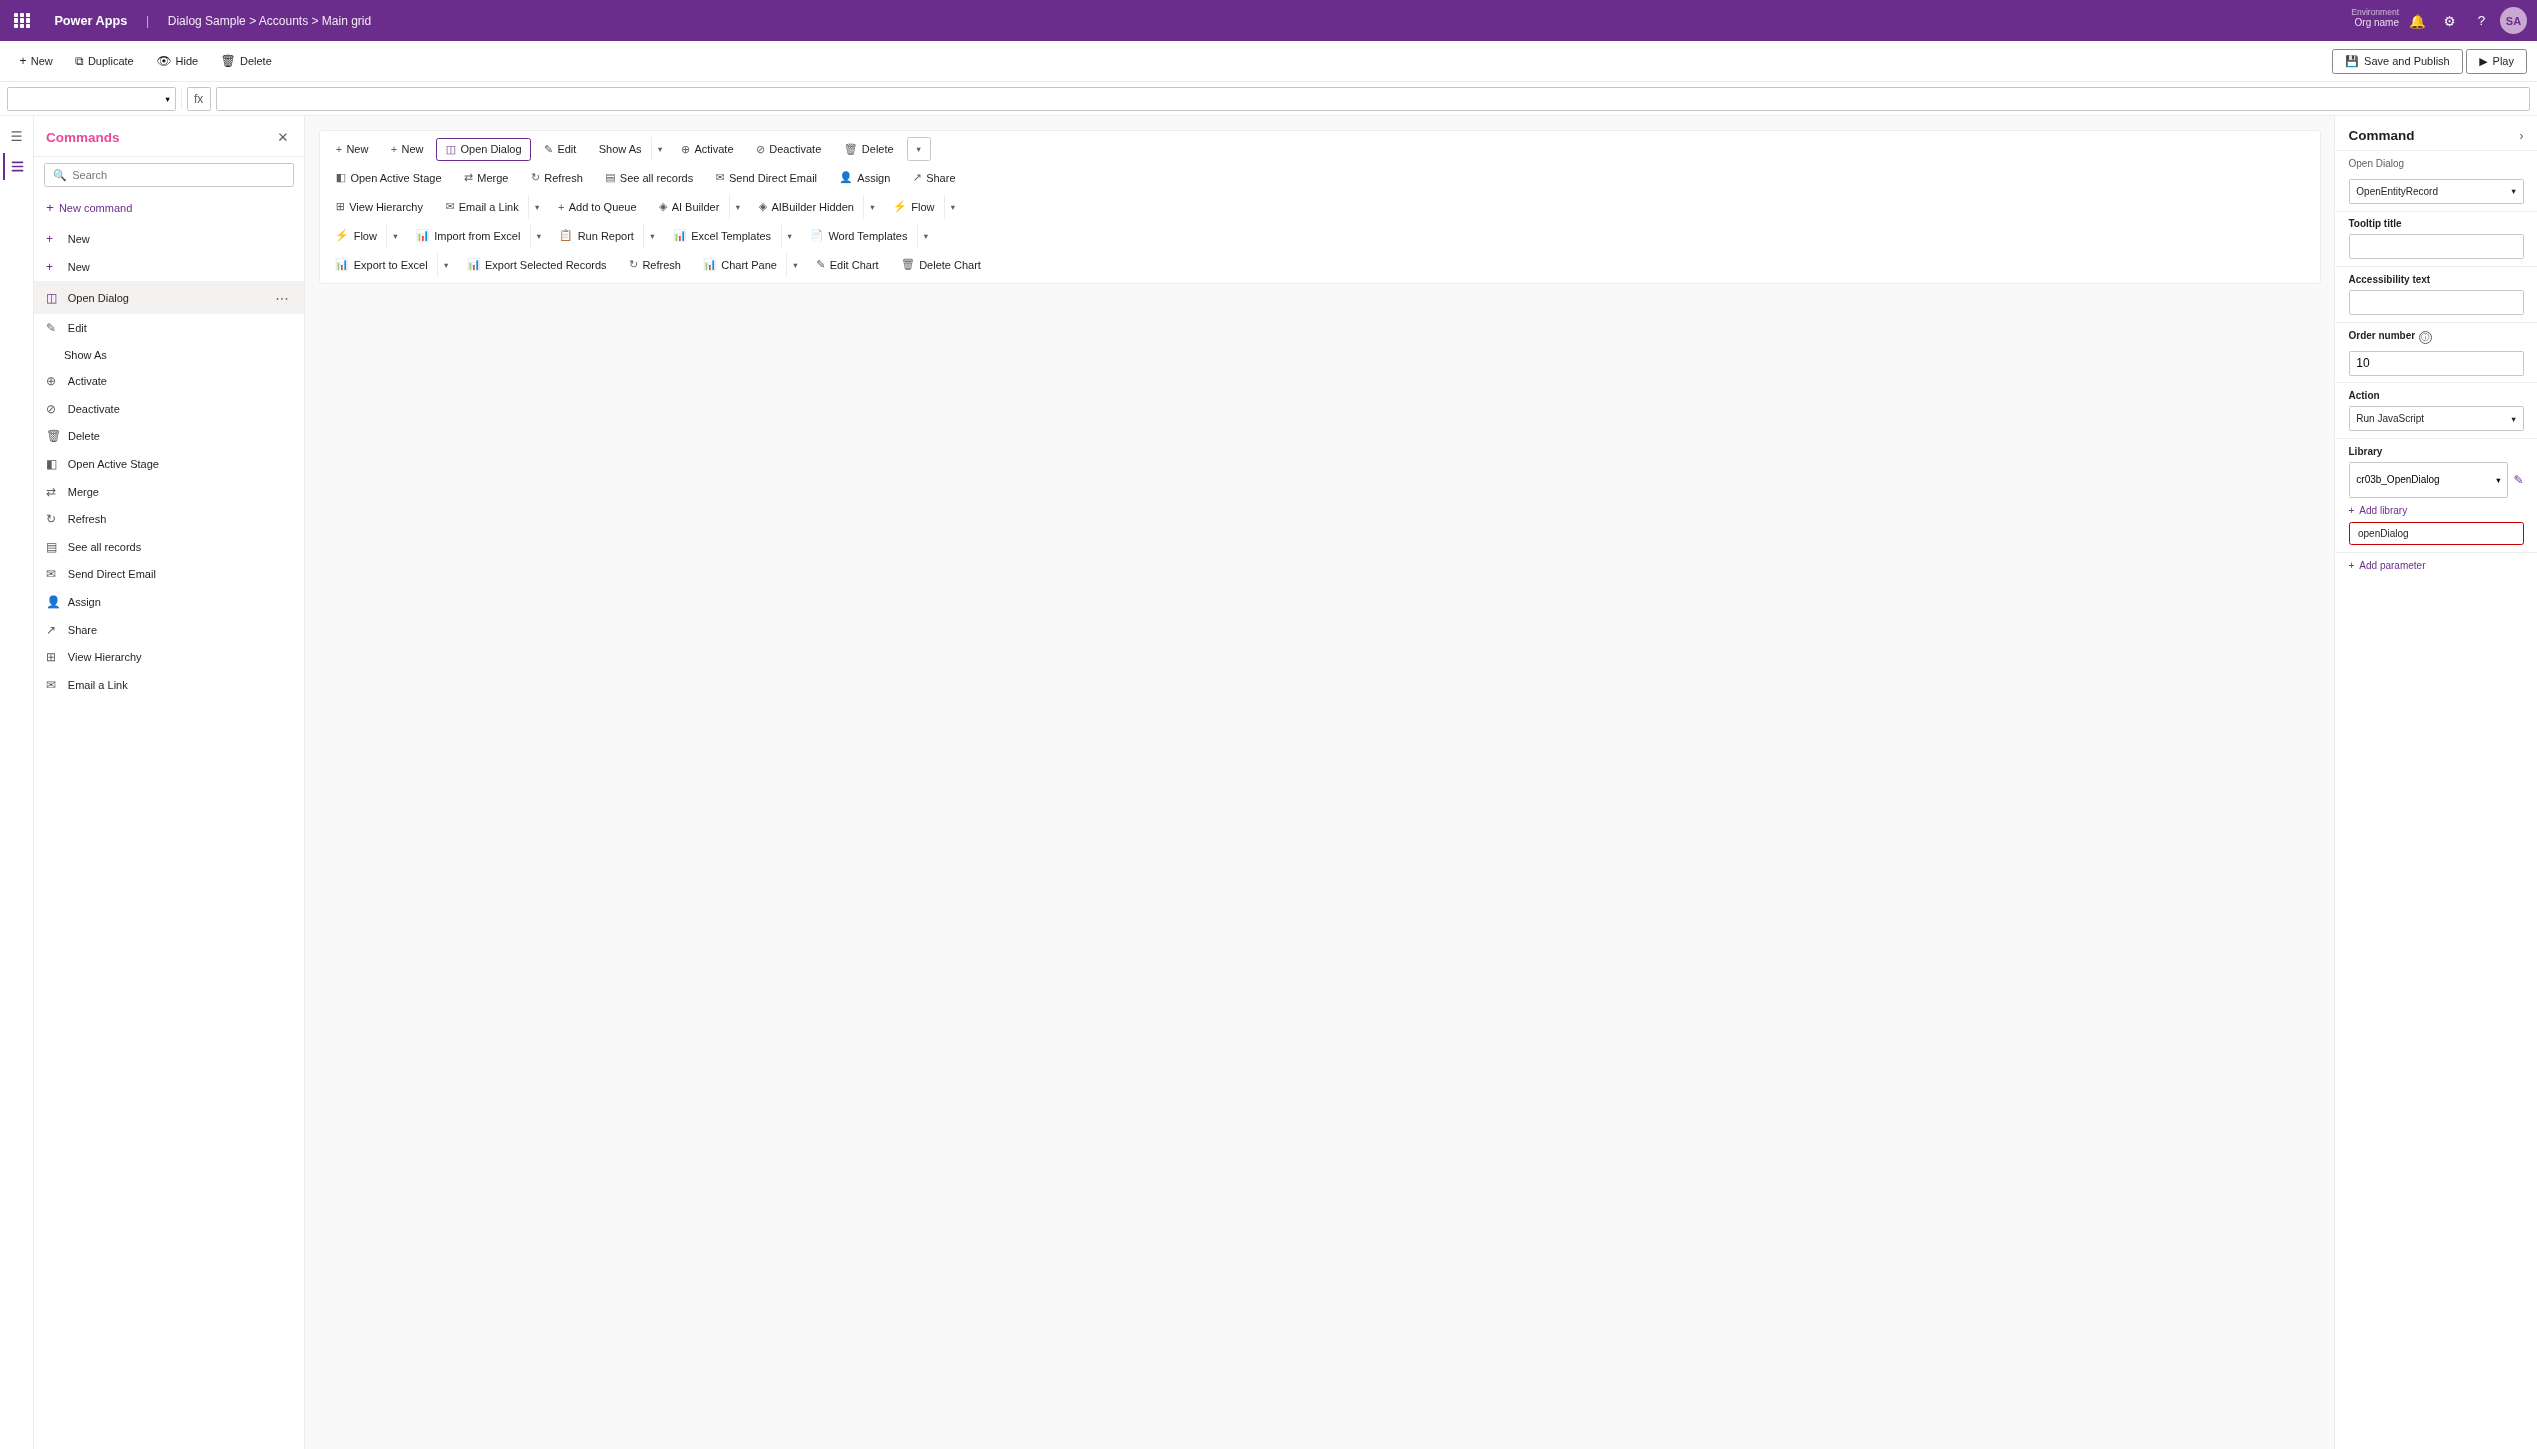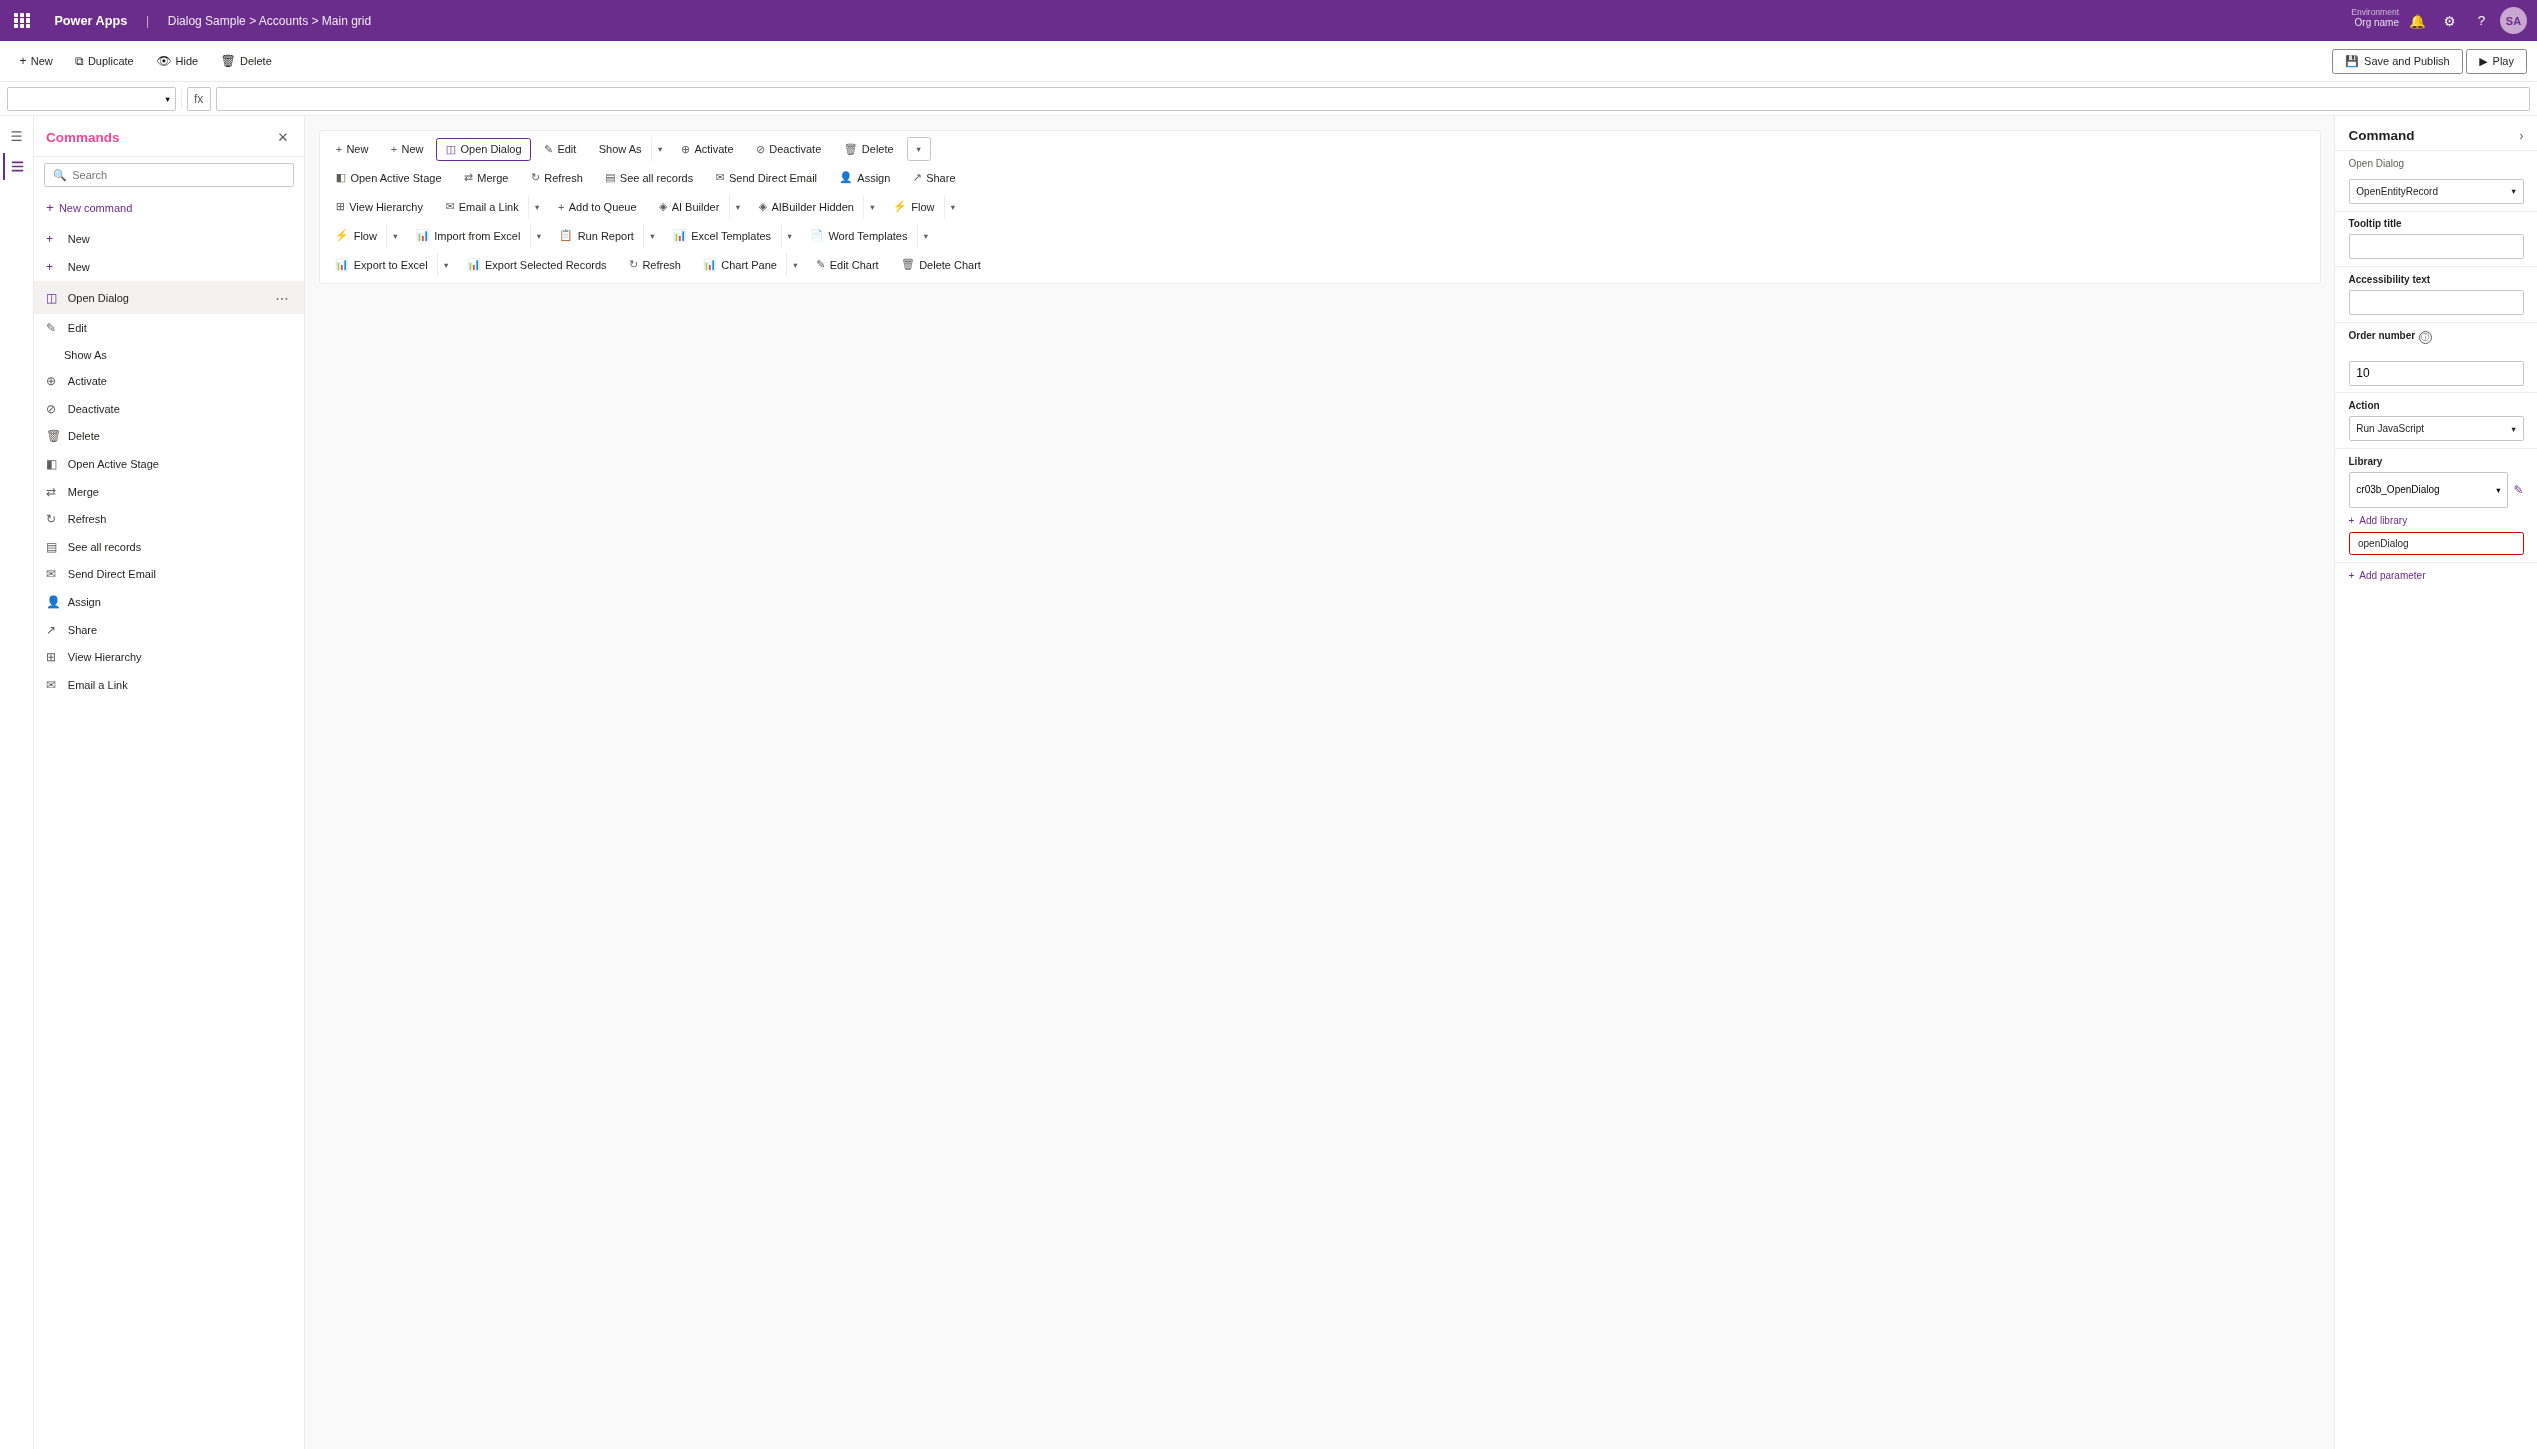--- a/index.html
+++ b/index.html
@@ -246,21 +246,21 @@
     .rp-input {
       width: 100%; height: 46px; border: 0.8px solid #c8c6c4; border-radius: 1.7px;
       padding: 5px 6.8px; font-size: 10px; background: white; outline: none; resize: none;
       font-family: inherit;
     }
     .rp-input-single {
       width: 100%; height: 25px; border: 0.8px solid #c8c6c4; border-radius: 1.7px;
       padding: 0 6.8px; font-size: 12px; background: white; outline: none;
       font-family: inherit;
     }
-    .rp-order-label { display: flex; align-items: center; gap: 3.4px; margin-bottom: 15px; }
+    .rp-order-label { display: flex; align-items: center; gap: 3.4px; margin-bottom: 5px; }
     .rp-info { width: 13.5px; height: 13.5px; border-radius: 50%; border: 0.8px solid #605e5c;
       display: flex; align-items: center; justify-content: center; font-size: 8.5px; color: #605e5c; cursor: pointer; }
     .rp-action-section { padding: 6.8px 13.5px; border-bottom: 0.8px solid #edebe9; }
     .rp-lib-row {
       display: flex; align-items: center; gap: 5px;
     }
     .rp-lib-select {
       flex: 1; height: 36px; border: 0.8px solid #c8c6c4; border-radius: 1.7px;
       padding: 0 6.8px; font-size: 10px; background: white;
       display: flex; align-items: center; justify-content: space-between; cursor: pointer;

